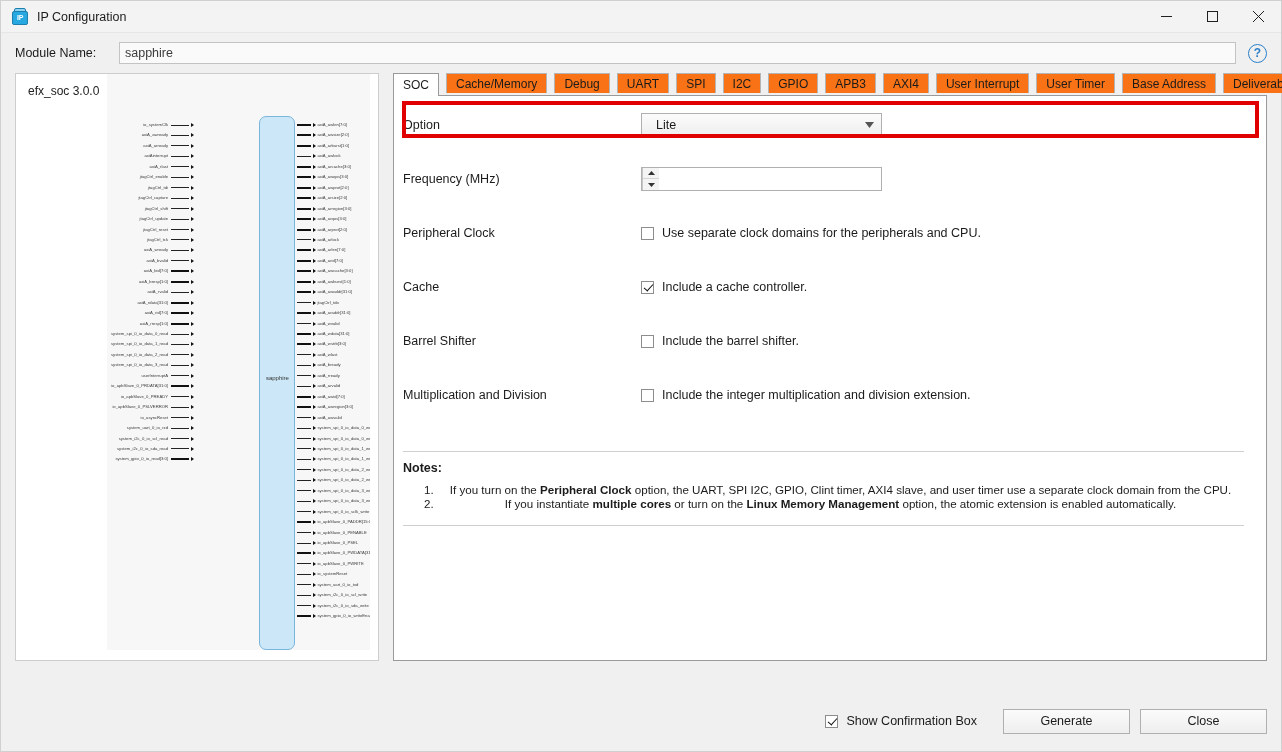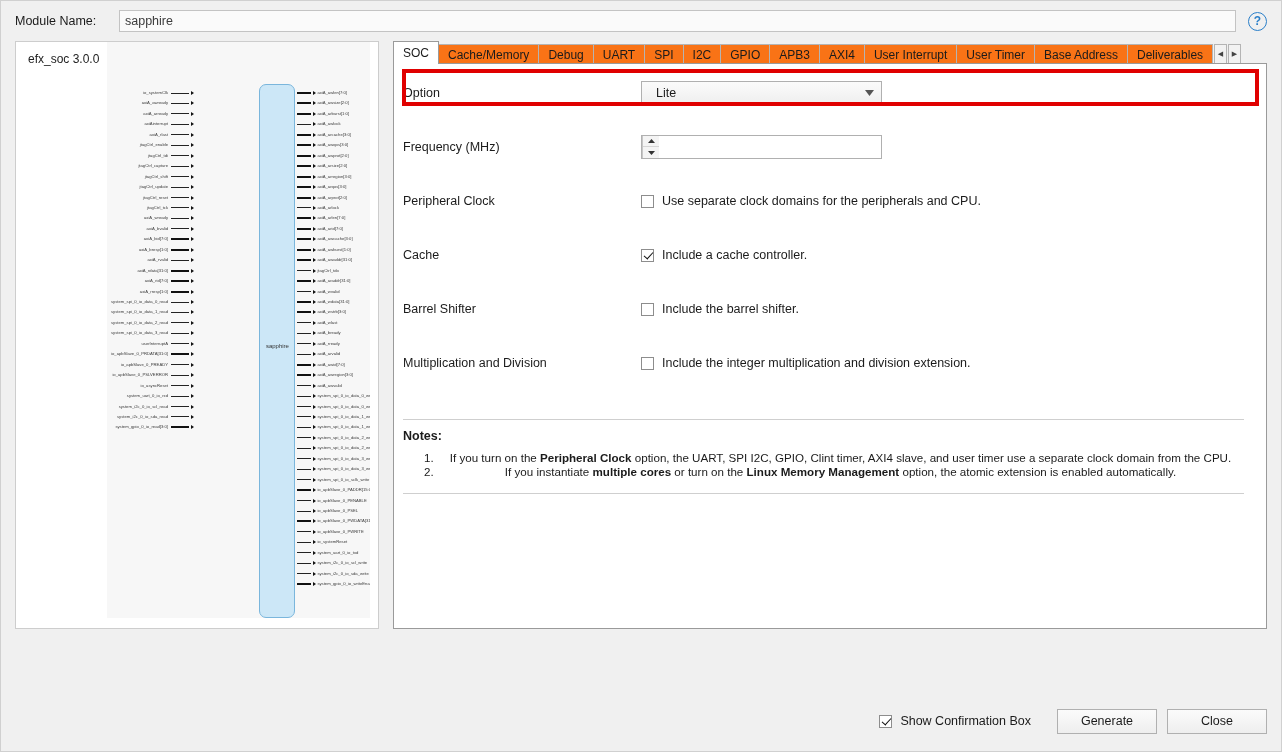--- a/index.html
+++ b/index.html
@@ -151,23 +151,24 @@
 
   
   .rightpanel {
     flex: 1 1 auto;
     margin-left: 14px;
     display: flex; flex-direction: column;
     min-width: 0;
     height: 588px;
   }
   .tabbar {
-    display: flex; align-items: flex-end;
+    display: flex; 
     height: 23px; flex: 0 0 23px;
     position: relative;
+    gap: 8px;
   }
   .tab {
     height: 20px;
     padding: 0 9px;
     font-size: 12px;
     color: #1b1b1b;
     background: #f97316;
     border: 1px solid #b4b4b4;
     border-bottom: none;
     display: flex; align-items: center;
@@ -293,33 +294,58 @@
 
   
   .footer {
     height: 60px; flex: 0 0 60px;
     display: flex; align-items: center; justify-content: flex-end;
     padding-right: 14px;
     gap: 0;
   }
   .footer .chk-line { margin-right: 16px; }
   .btn {
-    width: 100px; height: 25px;
+    width: 127px; height: 25px;
     background: linear-gradient(#fbfbfb, #eeeeee);
     border: 1px solid #b0b0b0;
     display: flex; align-items: center; justify-content: center;
     font-size: 12.5px; color: #1b1b1b;
     margin-left: 10px;
   }
 </style>
 </head>
 <body>
 
 <div id="app">
 
+  <div class="titlebar">
+    <div class="app-icon">
+      <div class="ic-lid"></div>
+      <div class="ic-body"></div>
+      <div class="ic-txt">IP</div>
+    </div>
+    <div class="title-text">IP Configuration</div>
+    <div class="spacer"></div>
+    <div class="win-btn">
+      <svg width="11" height="11" viewBox="0 0 11 11">
+          <line x1="0" y1="5.5" x2="11" y2="5.5" stroke="#202020" stroke-width="1"></line>
+        </svg>
+    </div>
+    <div class="win-btn">
+      <svg width="11" height="11" viewBox="0 0 11 11">
+          <rect x="0.5" y="0.5" width="10" height="10" fill="none" stroke="#202020" stroke-width="1"></rect>
+        </svg>
+    </div>
+    <div class="win-btn close">
+      <svg width="11" height="11" viewBox="0 0 11 11">
+          <line x1="0" y1="0" x2="11" y2="11" stroke="currentColor" stroke-width="1"></line>
+          <line x1="11" y1="0" x2="0" y2="11" stroke="currentColor" stroke-width="1"></line>
+        </svg>
+    </div>
+  </div>
 
   <div class="modrow">
     <div class="label">Module Name:</div>
     <div class="field" placeholder="sapphire">sapphire</div>
     <div class="help-icon">?</div>
   </div>
 
   <div class="body">
 
     <div class="leftpanel">

